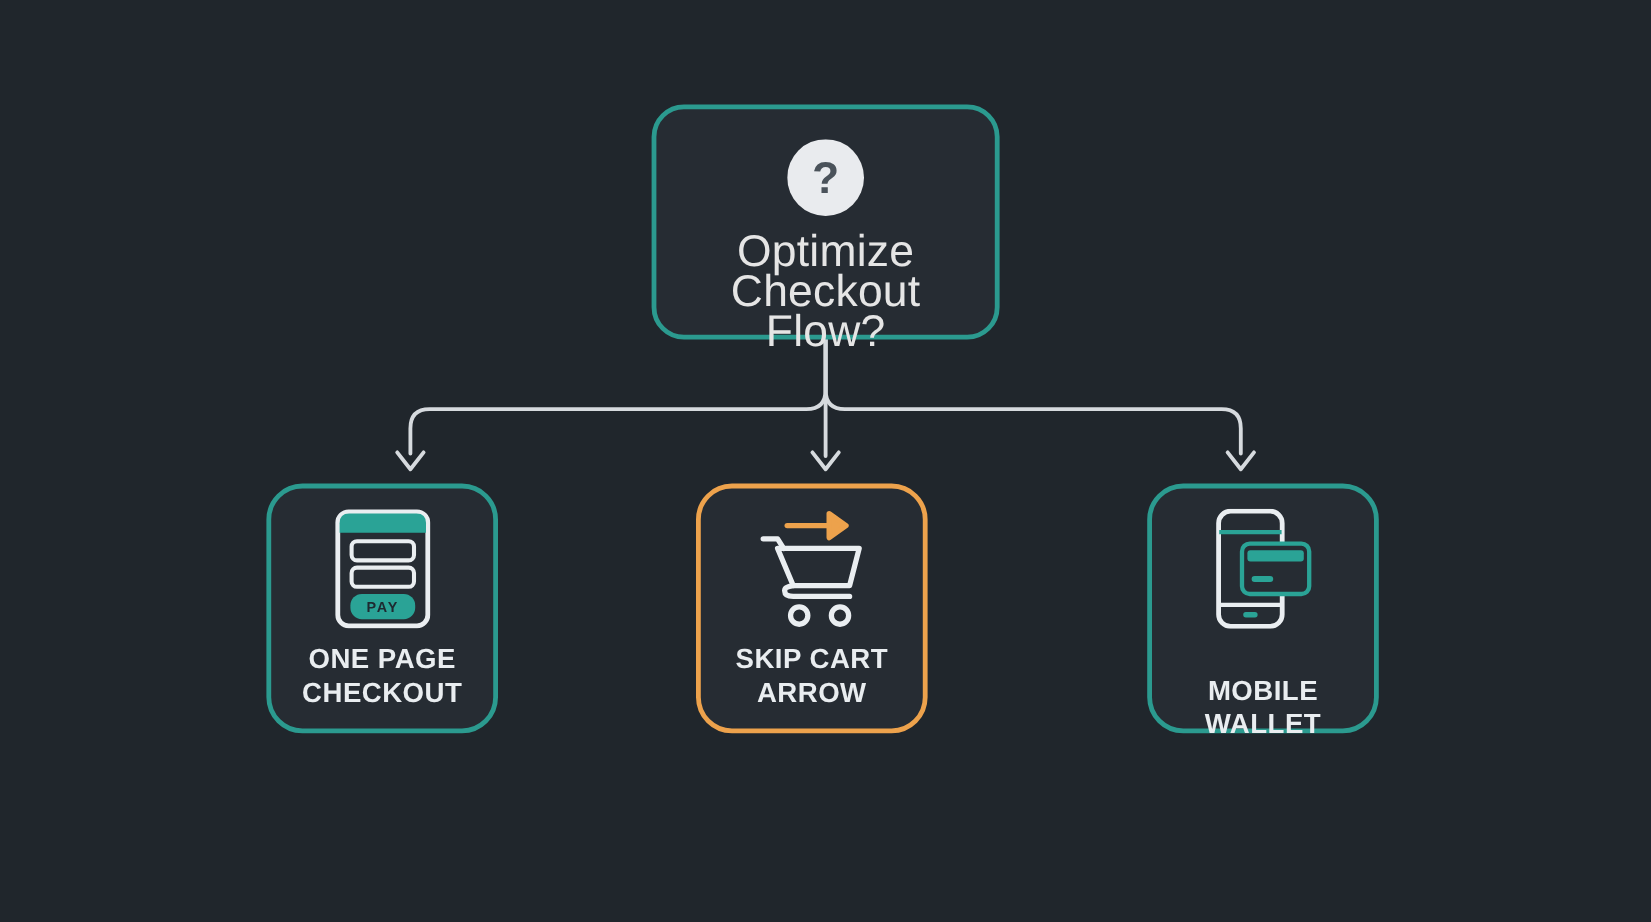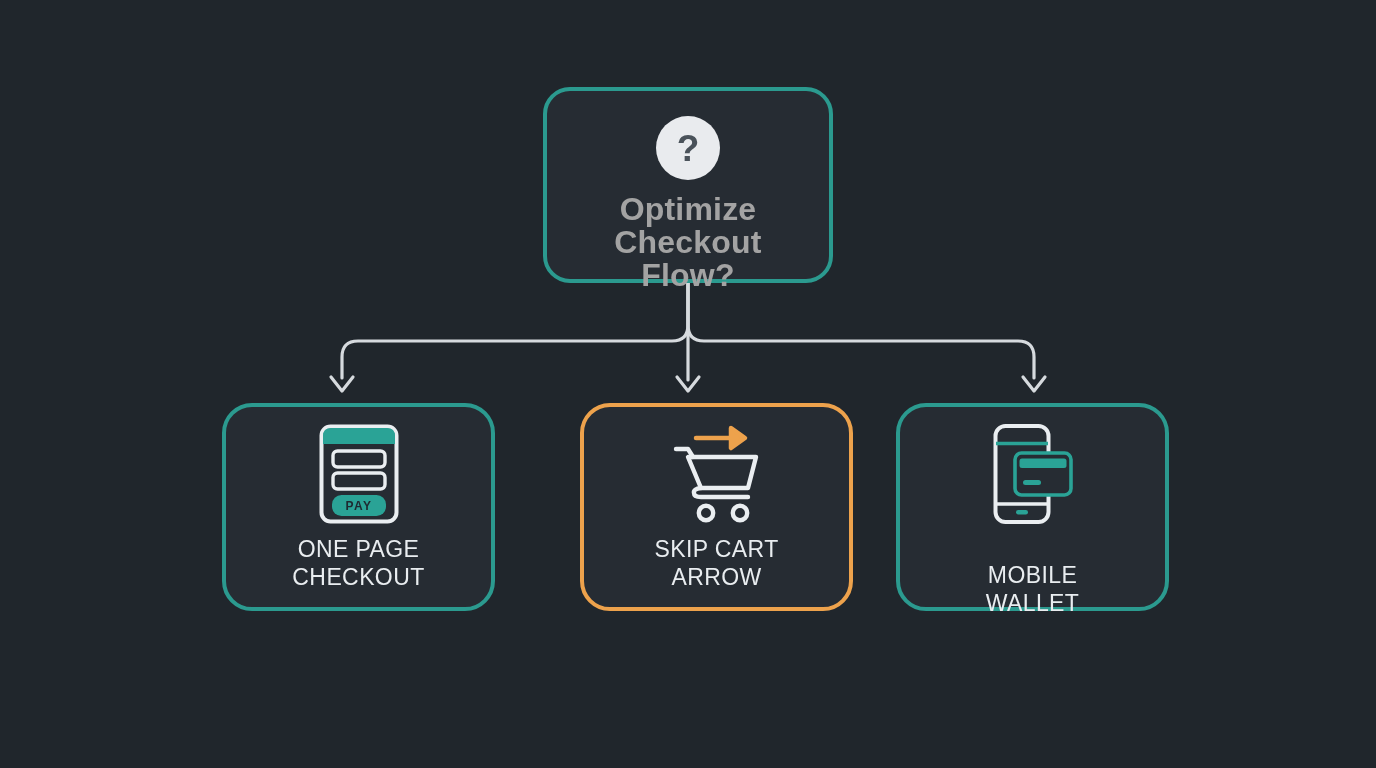--- a/index.html
+++ b/index.html
@@ -37,52 +37,52 @@
     border-radius: 27px;
     padding-top: 25px;
     gap: 13px;
   }
   .qcircle {
     width: 64px;
     height: 64px;
     flex: 0 0 auto;
   }
   .decision-title {
-    font-size: 32px;
-    font-weight: bold;
-    color: #a3a3a3;
+    font-size: 37px;
+    font-weight: normal;
+    color: #e5e5e5;
     text-align: center;
     line-height: 33px;
     max-width: 240px;
     letter-spacing: 0.2px;
   }
   .node.option {
     top: 403px;
-    width: 273px;
+    width: 193px;
     height: 208px;
     border: 4px solid #2b9a8f;
     border-radius: 30px;
     padding-top: 17px;
   }
   .node.option.orange {
     border-color: #eda24c;
   }
   .node#option-1 { left: 222px; }
   .node#option-2 { left: 568px; margin-left: 12px; }
-  .node#option-3 { left: 896px; gap: 28px; }
+  .node#option-3 { left: 956px; gap: 28px; }
   .icon-slot {
     height: 102px;
     display: flex;
     align-items: flex-start;
     justify-content: center;
   }
   .option-label {
     margin-top: 9px;
     font-size: 23px;
-    font-weight: normal;
+    font-weight: bold;
     color: #e9edf0;
     text-align: center;
     line-height: 28px;
     letter-spacing: 0.4px;
     max-width: 150px;
   }
 </style>
 </head>
 <body>
 

